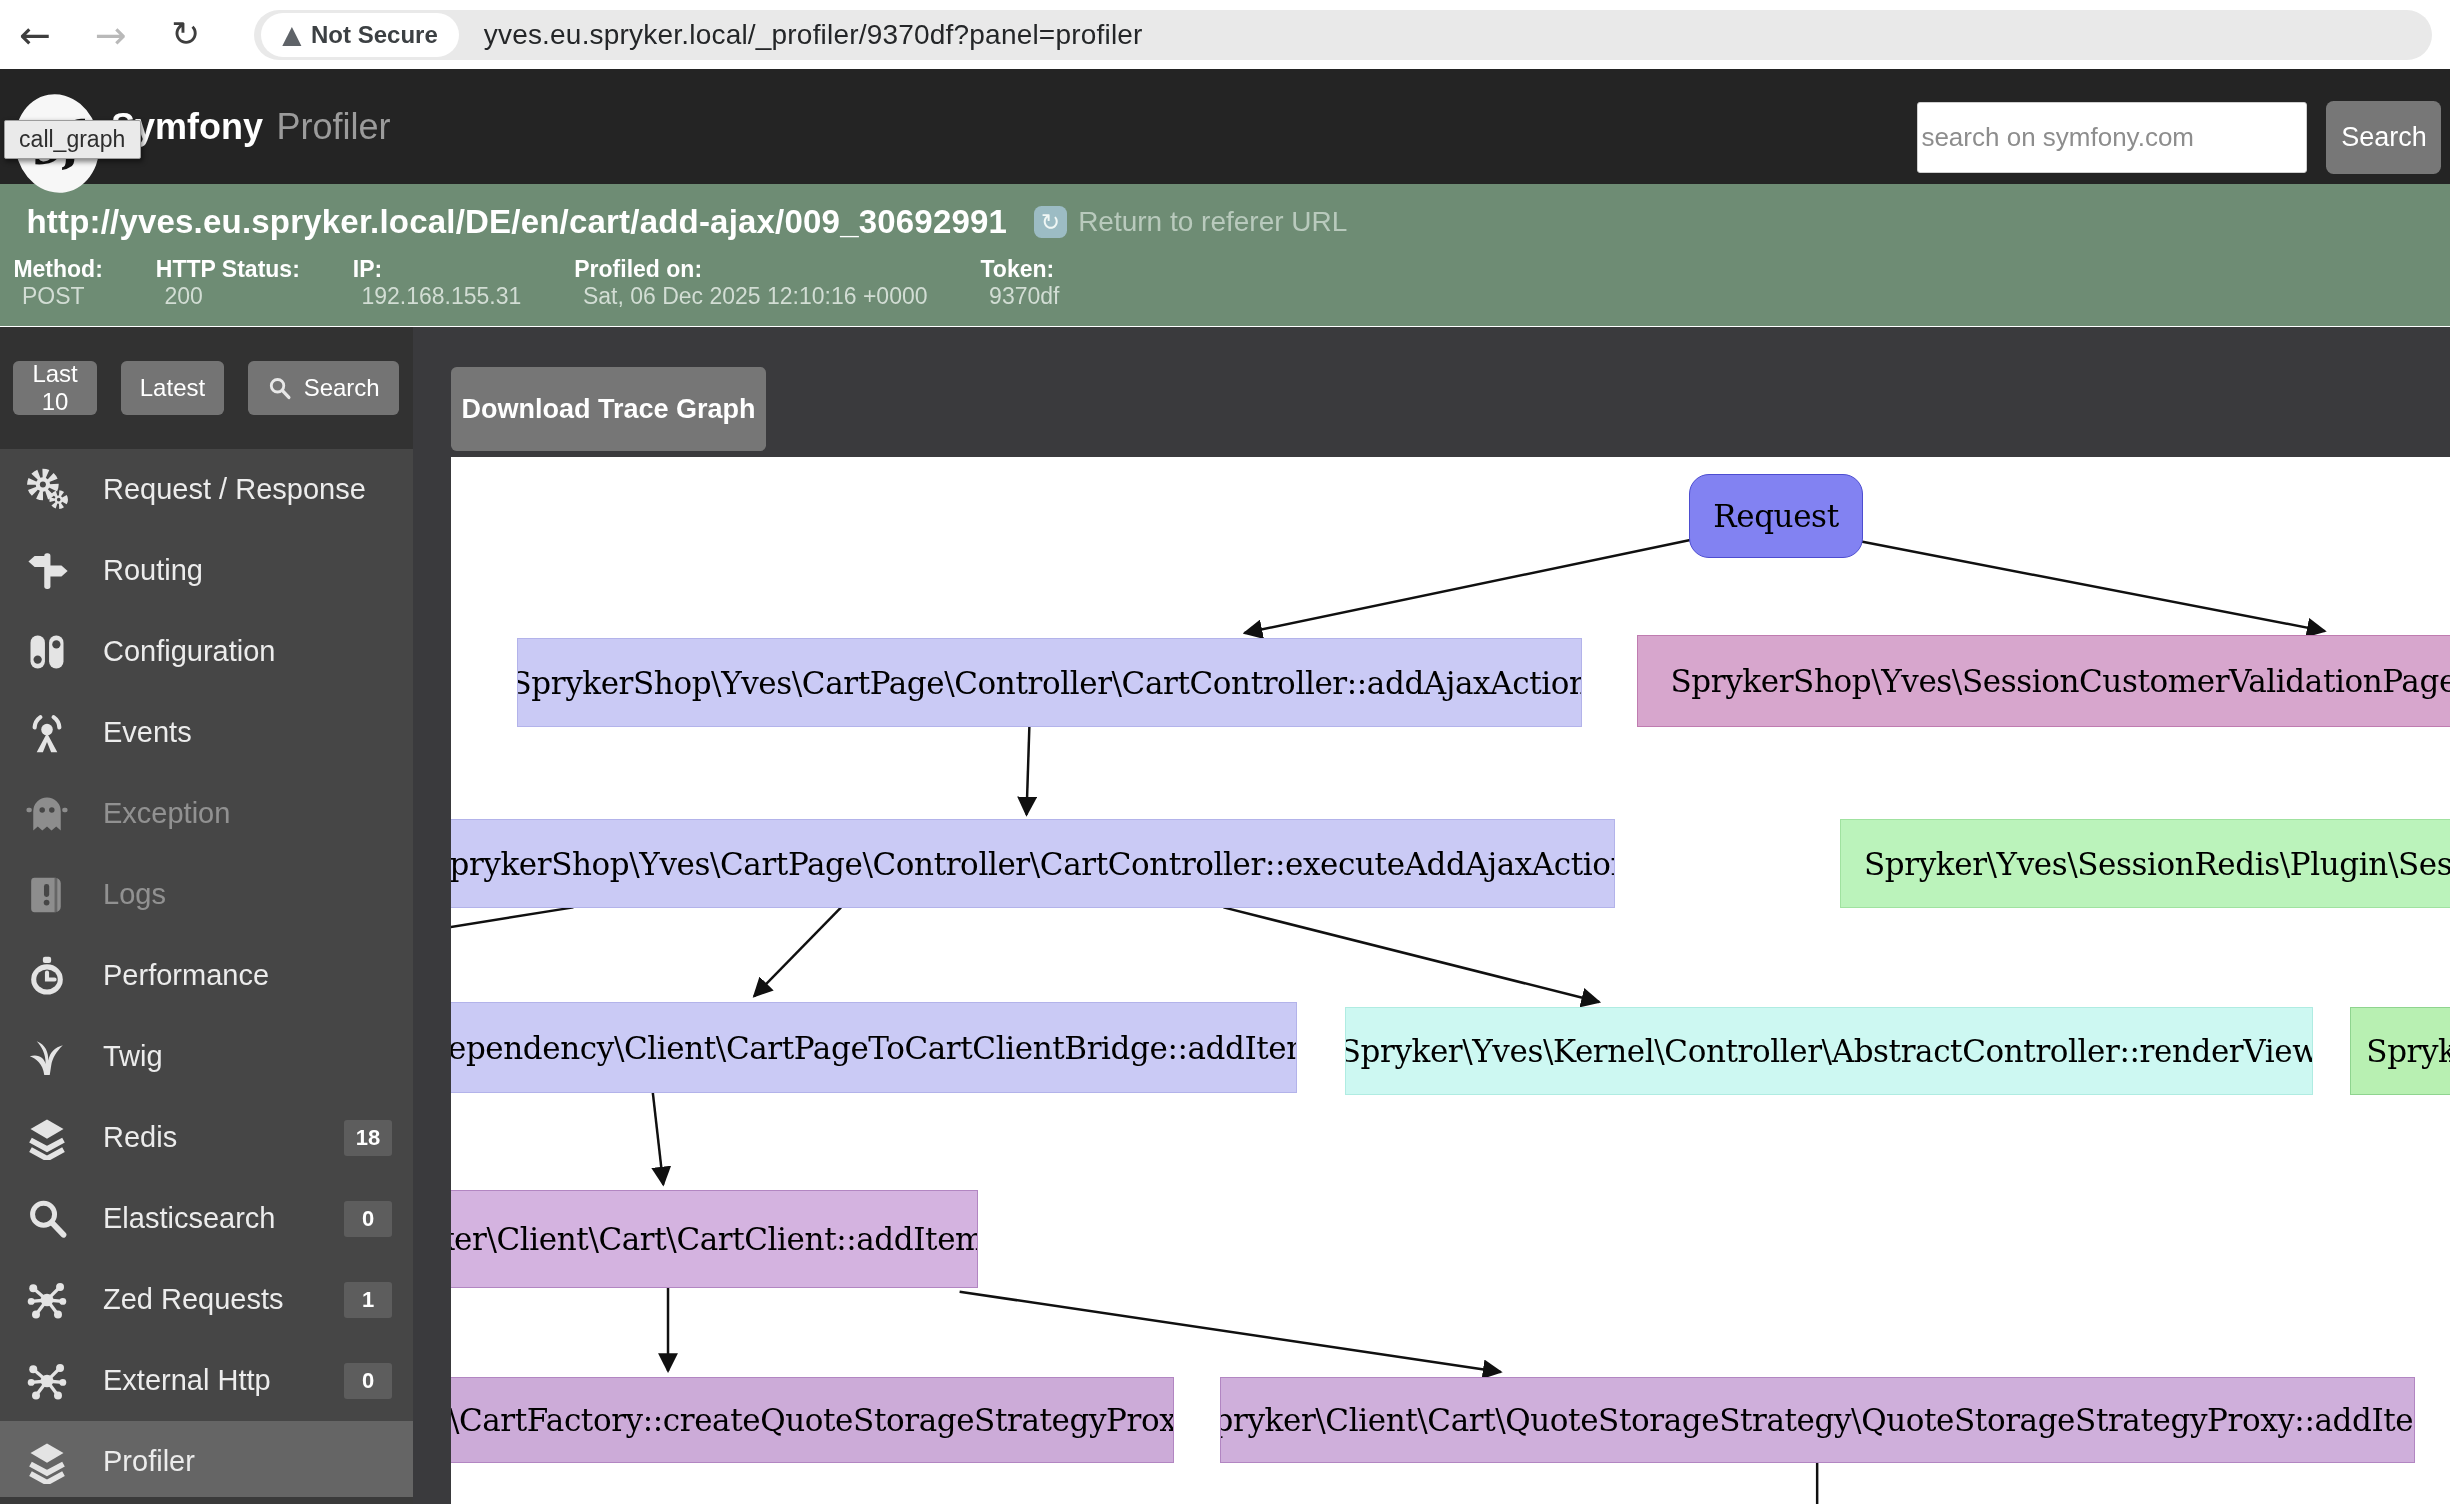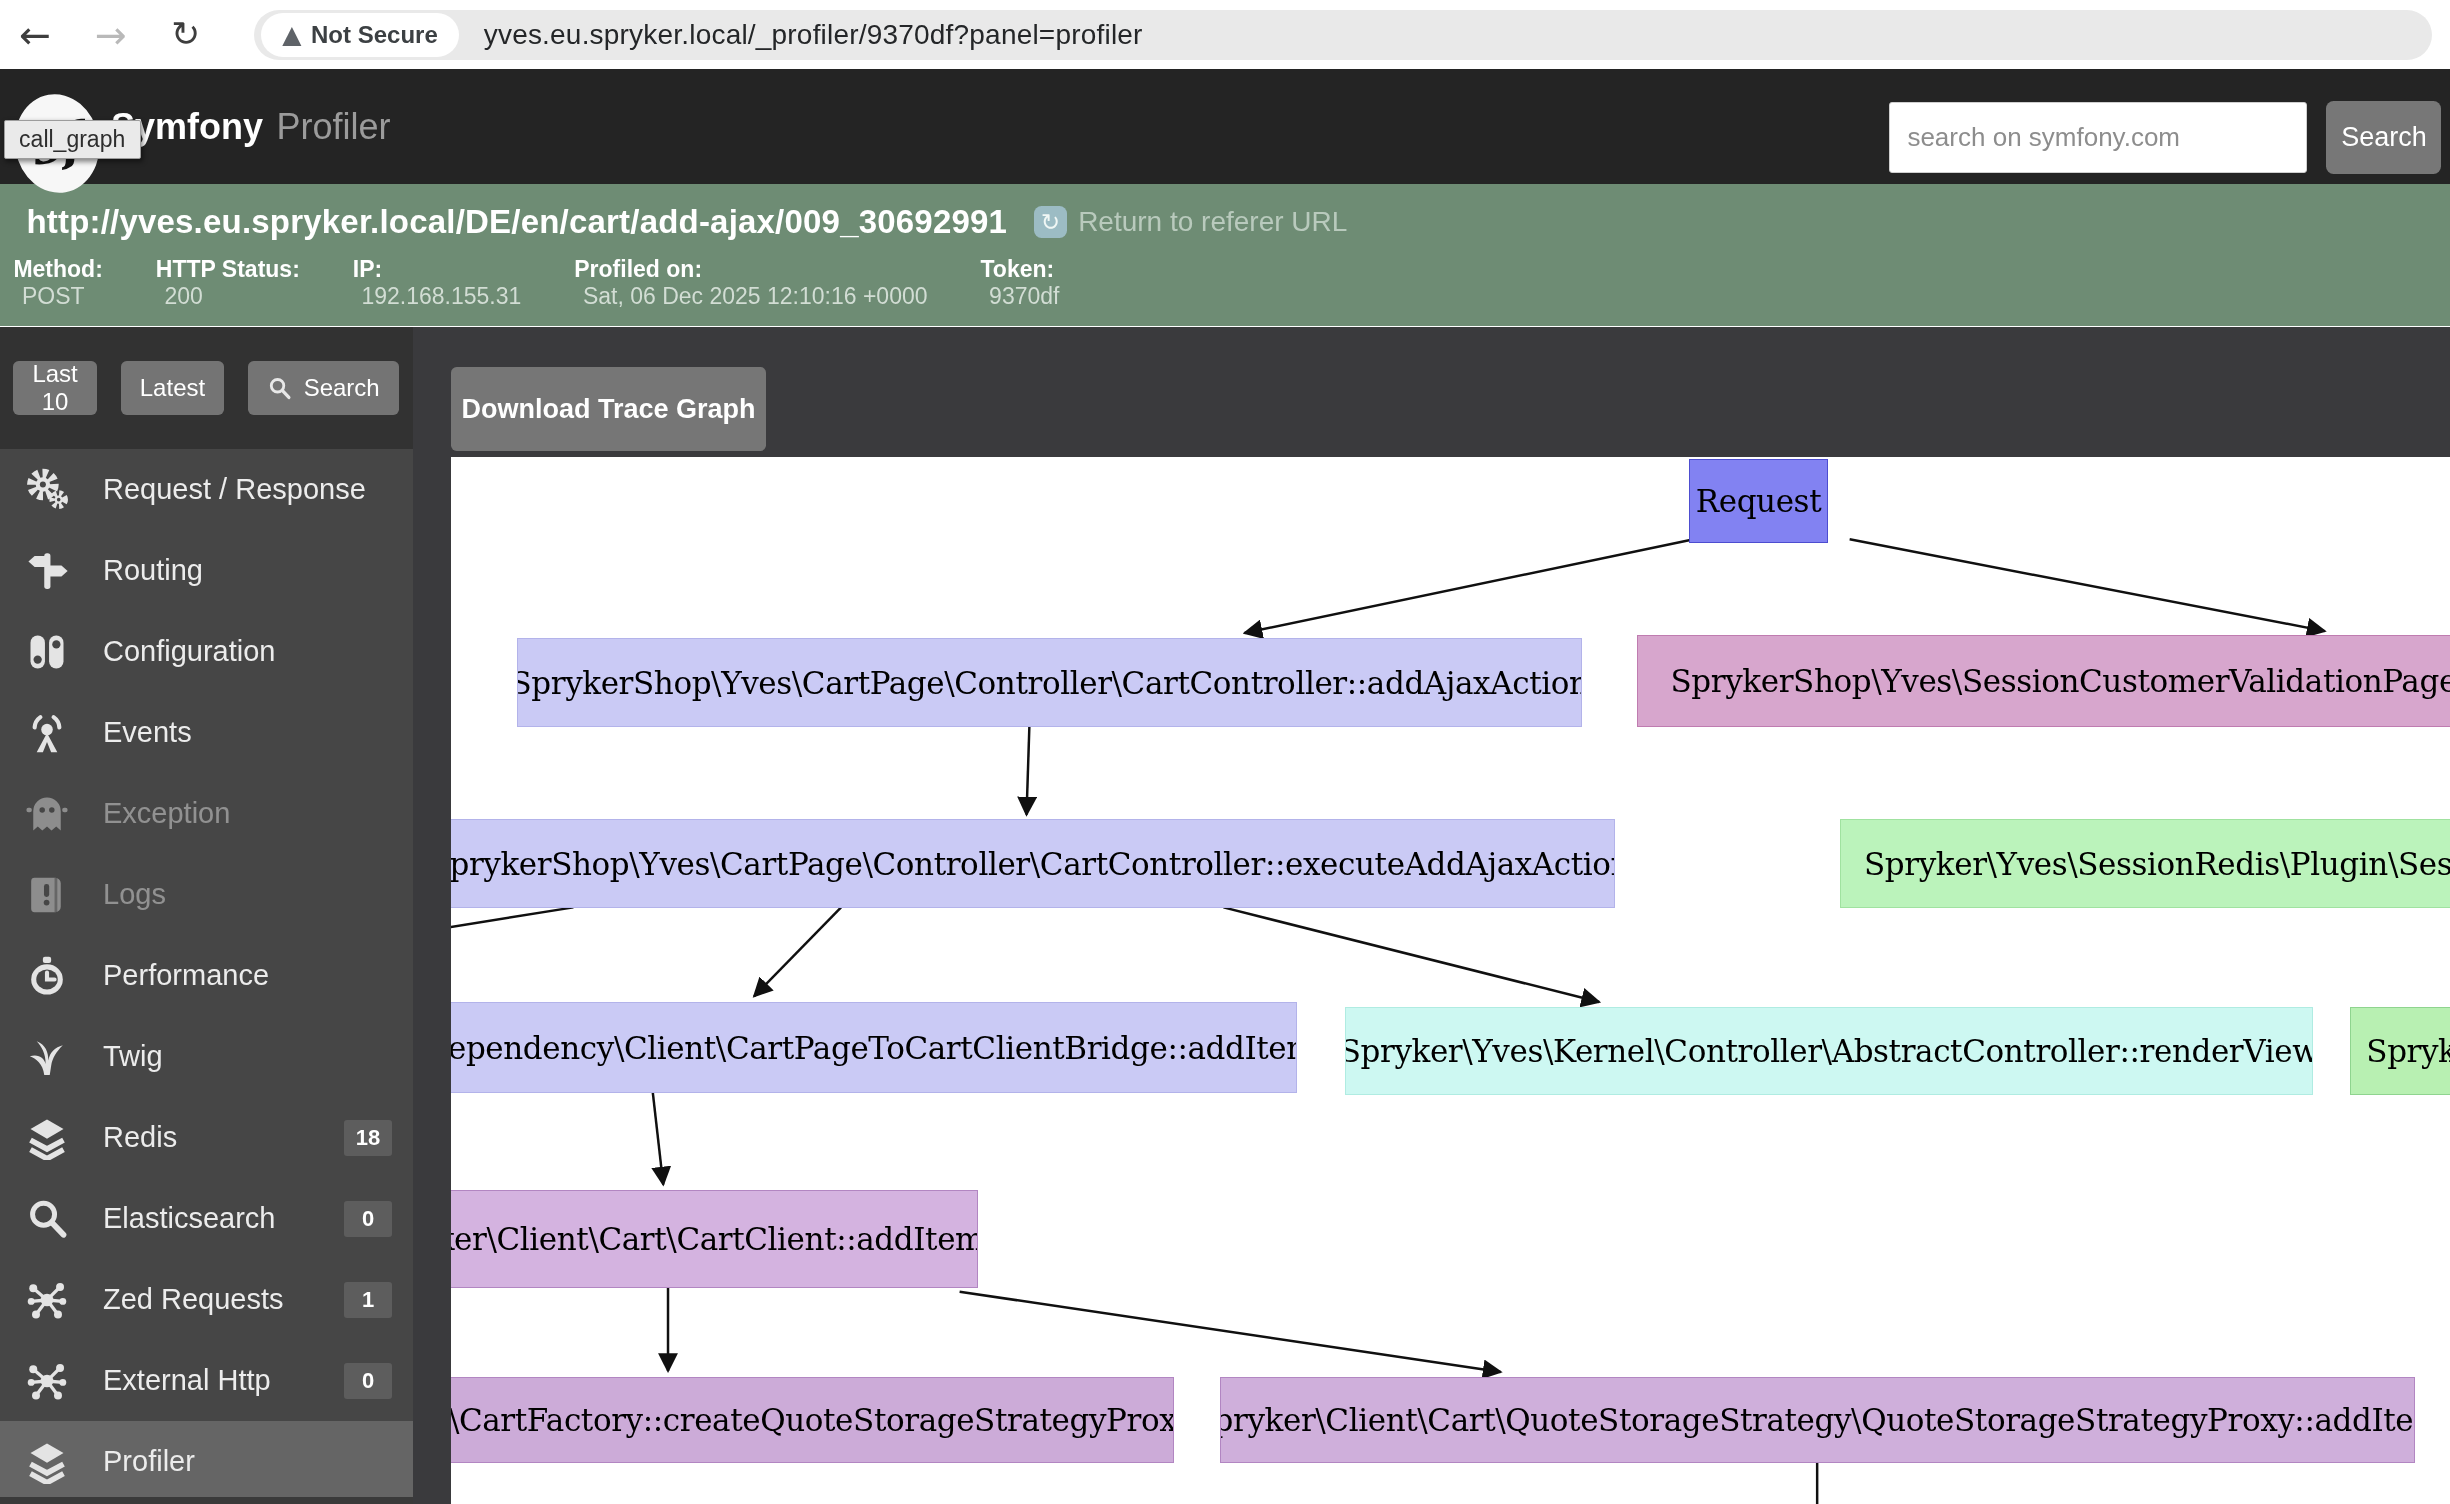--- a/index.html
+++ b/index.html
@@ -25,21 +25,21 @@
   .sf-logo{position:absolute;left:15.3px;top:25px;width:84px;height:99px;background:#f7f7f7;border-radius:50%;
     transform:rotate(-10deg);display:flex;align-items:center;justify-content:center;z-index:1;}
   .sf-mark{font-family:"DejaVu Serif",serif;font-style:italic;font-weight:bold;font-size:50px;color:#141414;}
   .sf-title{position:absolute;left:111px;top:0;height:116px;display:flex;align-items:center;font-size:36px;}
   .sf-brand{color:#ffffff;font-weight:bold;}
   .sf-brand-suffix{color:#9b9b9b;margin-left:13.4px;font-weight:400;}
   .tooltip{position:absolute;left:3.8px;top:51px;padding:4.8px 14.3px;background:#eaeaea;border:1px solid #9c9c9c;
     border-radius:1.9px;box-shadow:1.9px 2.9px 4.8px rgba(0,0,0,.45);font-size:23px;color:#2e2e2e;z-index:5;}
   .sf-search-wrap{position:absolute;right:9.6px;top:32px;display:flex;align-items:center;}
   .sf-search{width:382px;height:69px;border:1px solid #cfcfcf;border-radius:2.9px;background:#ffffff;
-    font-size:26px;padding:0 17px;color:#333;outline:none;}
+    font-size:26px;padding:0 3px;color:#333;outline:none;}
   .sf-search::placeholder{color:#8d8d8d;}
   .sf-search-btn{margin-left:19px;width:115px;height:73px;background:#777777;color:#ffffff;border:none;
     border-radius:7.6px;font-size:27px;cursor:pointer;font-family:"Liberation Sans",sans-serif;}
 
   
   .request-bar{position:absolute;left:0;top:184px;width:2451px;height:142px;background:#6e8c74;
     box-sizing:border-box;padding:19px 0 0 13.4px;}
   .rb-line1{display:flex;align-items:center;}
   .rb-url{color:#ffffff;font-size:33px;font-weight:bold;letter-spacing:0.2px;margin-left:13px;}
   .rb-ref{display:inline-flex;align-items:center;margin-left:27px;cursor:pointer;}
@@ -341,21 +341,21 @@
           <line x1="1463" y1="86" x2="1960" y2="182" marker-end="url(#ah)"></line>
           <line x1="605" y1="281" x2="602" y2="374" marker-end="url(#ah)"></line>
           <line x1="128" y1="471" x2="-10" y2="493"></line>
           <line x1="408" y1="471" x2="317" y2="564" marker-end="url(#ah)"></line>
           <line x1="808" y1="471" x2="1201" y2="570" marker-end="url(#ah)"></line>
           <line x1="211" y1="664" x2="222" y2="761" marker-end="url(#ah)"></line>
           <line x1="227" y1="869" x2="227" y2="956" marker-end="url(#ah)"></line>
           <line x1="532" y1="873" x2="1098" y2="957" marker-end="url(#ah)"></line>
           <line x1="1429" y1="1052" x2="1429" y2="1096"></line>
         </svg>
-      <div class="node" style="left: 1238px; top: 2px; width: 139px; height: 84px; background: rgb(130, 130, 242); border-color: rgb(77, 77, 208);">Request</div>
+      <div class="node" style="left: 1238px; top: 17px; width: 174px; height: 84px; background: rgb(130, 130, 242); border-color: rgb(77, 77, 208); border-radius: 20px;">Request</div>
           <div class="node" style="left: 66px; top: 181px; width: 1065px; height: 89px; background: rgb(202, 202, 245); border-color: rgb(179, 179, 234);">SprykerShop\Yves\CartPage\Controller\CartController::addAjaxAction</div>
           <div class="node align-left" style="left: 1186px; top: 178px; width: 826px; height: 92px; background: rgb(215, 166, 205); border-color: rgb(191, 124, 176); padding-left: 32.5px;">SprykerShop\Yves\SessionCustomerValidationPage\Fi</div>
           <div class="node" style="left: -7.6px; top: 362px; width: 1172px; height: 89px; background: rgb(202, 202, 245); border-color: rgb(179, 179, 234);">SprykerShop\Yves\CartPage\Controller\CartController::executeAddAjaxAction</div>
           <div class="node align-left" style="left: 1389px; top: 362px; width: 621px; height: 89px; background: rgb(187, 243, 187); border-color: rgb(160, 226, 160); padding-left: 23px;">Spryker\Yves\SessionRedis\Plugin\Sessi</div>
           <div class="node" style="left: -9.6px; top: 545px; width: 856px; height: 91px; background: rgb(202, 202, 245); border-color: rgb(179, 179, 234);">Dependency\Client\CartPageToCartClientBridge::addItem</div>
           <div class="node" style="left: 894px; top: 550px; width: 968px; height: 88px; background: rgb(205, 248, 242); border-color: rgb(176, 236, 226);">Spryker\Yves\Kernel\Controller\AbstractController::renderView</div>
           <div class="node align-left" style="left: 1899px; top: 550px; width: 113px; height: 88px; background: rgb(184, 240, 178); border-color: rgb(143, 212, 143); padding-left: 15.3px;">Spryk</div>
           <div class="node" style="left: -9.6px; top: 733px; width: 537px; height: 98px; background: rgb(212, 179, 224); border-color: rgb(178, 134, 194);">ker\Client\Cart\CartClient::addItem</div>
           <div class="node" style="left: -9.6px; top: 920px; width: 733px; height: 86px; background: rgb(204, 171, 216); border-color: rgb(178, 134, 194);">rt\CartFactory::createQuoteStorageStrategyProxy</div>
           <div class="node" style="left: 769px; top: 920px; width: 1195px; height: 86px; background: rgb(207, 175, 219); border-color: rgb(178, 134, 194);">Spryker\Client\Cart\QuoteStorageStrategy\QuoteStorageStrategyProxy::addItem</div>

